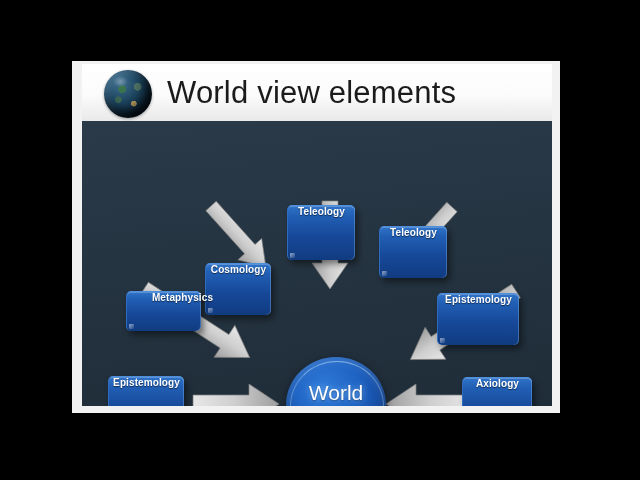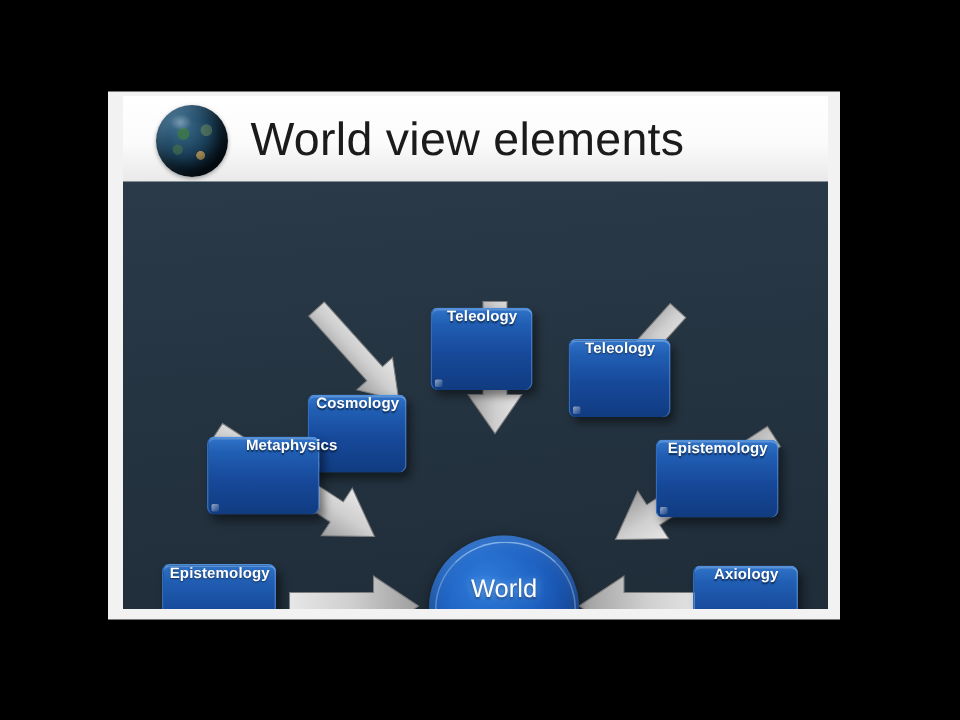--- a/index.html
+++ b/index.html
@@ -153,21 +153,21 @@
     content: "";
     position: absolute;
     left: 4%; top: 4%;
     width: 92%; height: 92%;
     border-radius: 50%;
     border: 1px solid rgba(190,225,255,0.35);
     border-top-color: rgba(200,230,255,0.55);
     border-bottom-color: rgba(230,245,255,0.65);
   }
   .center-line {
-    font-size: 17px;
+    font-size: 21px;
     font-weight: 400;
     color: #ffffff;
     line-height: 24px;
     text-shadow: 0 0 6px rgba(130,190,255,0.9), 0 1px 2px rgba(0,0,0,0.5);
     position: relative;
     z-index: 2;
   }
 </style>
 </head>
 <body>
@@ -231,21 +231,21 @@
       </div>
 
       <div class="concept-box" style="left:205px;top:84px;width:68px;height:55px;">
         <span>Teleology</span>
       </div>
 
       <div class="concept-box" style="left:297px;top:105px;width:68px;height:52px;">
         <span>Teleology</span>
       </div>
 
-      <div class="concept-box" style="left:56px;top:170px;width:75px;height:52px;padding-left:37px;">
+      <div class="concept-box" style="left:44px;top:170px;width:75px;height:40px;padding-left:37px;">
         <span>Metaphysics</span>
       </div>
 
       <div class="concept-box" style="left:355px;top:172px;width:82px;height:52px;">
         <span>Epistemology</span>
       </div>
 
       <div class="concept-box" style="left:26px;top:255px;width:76px;height:56px;">
         <span>Epistemology</span>
       </div>

